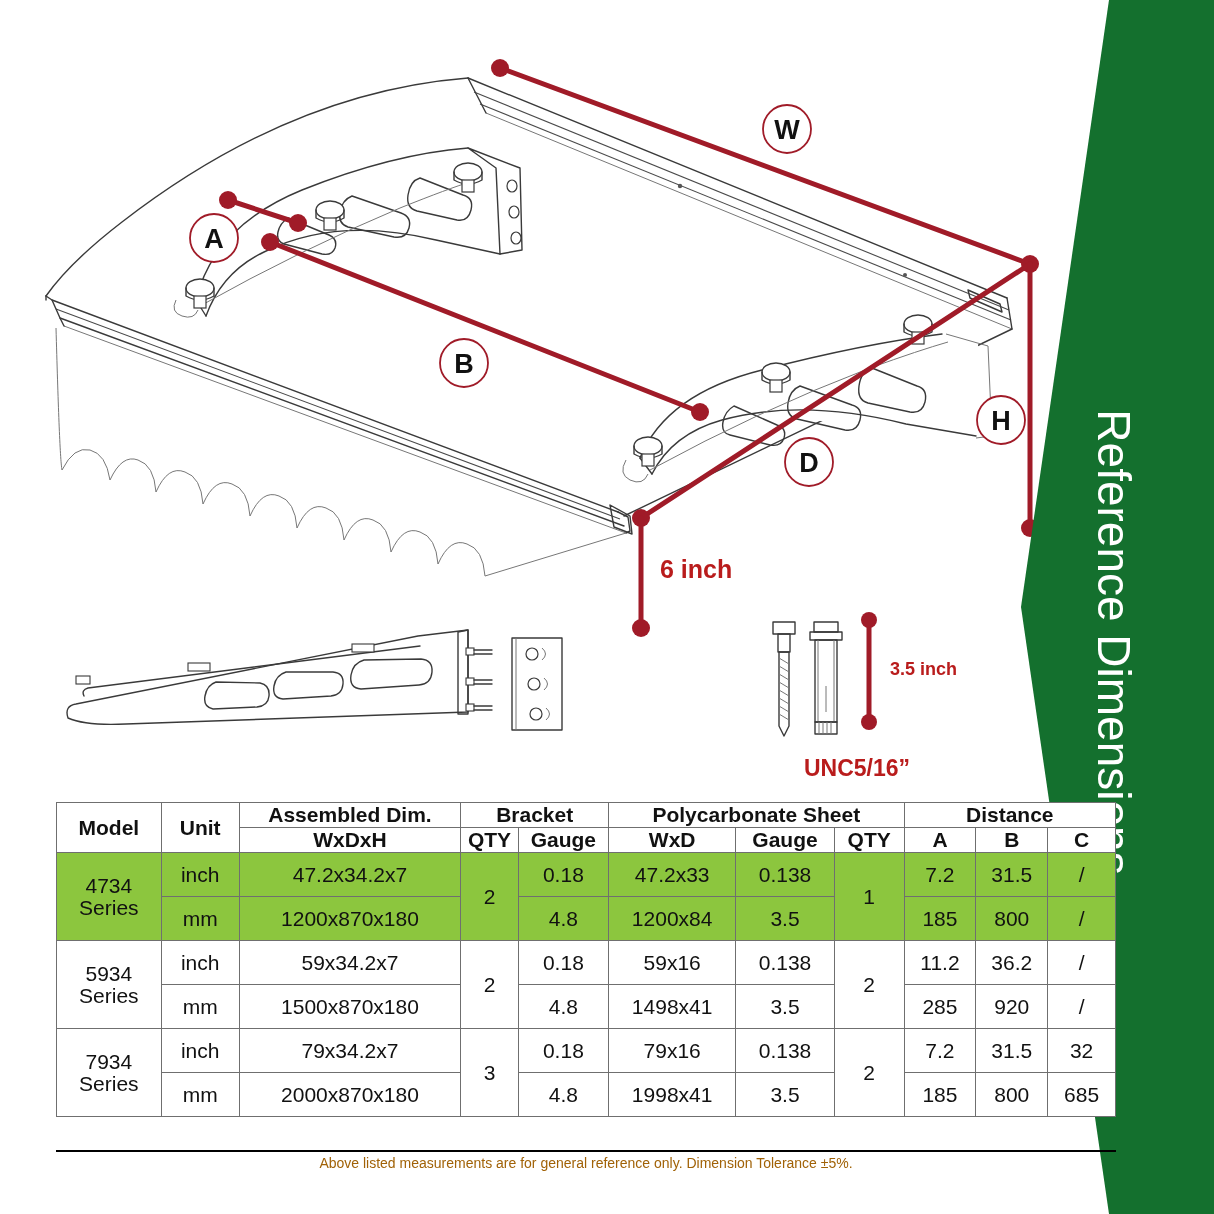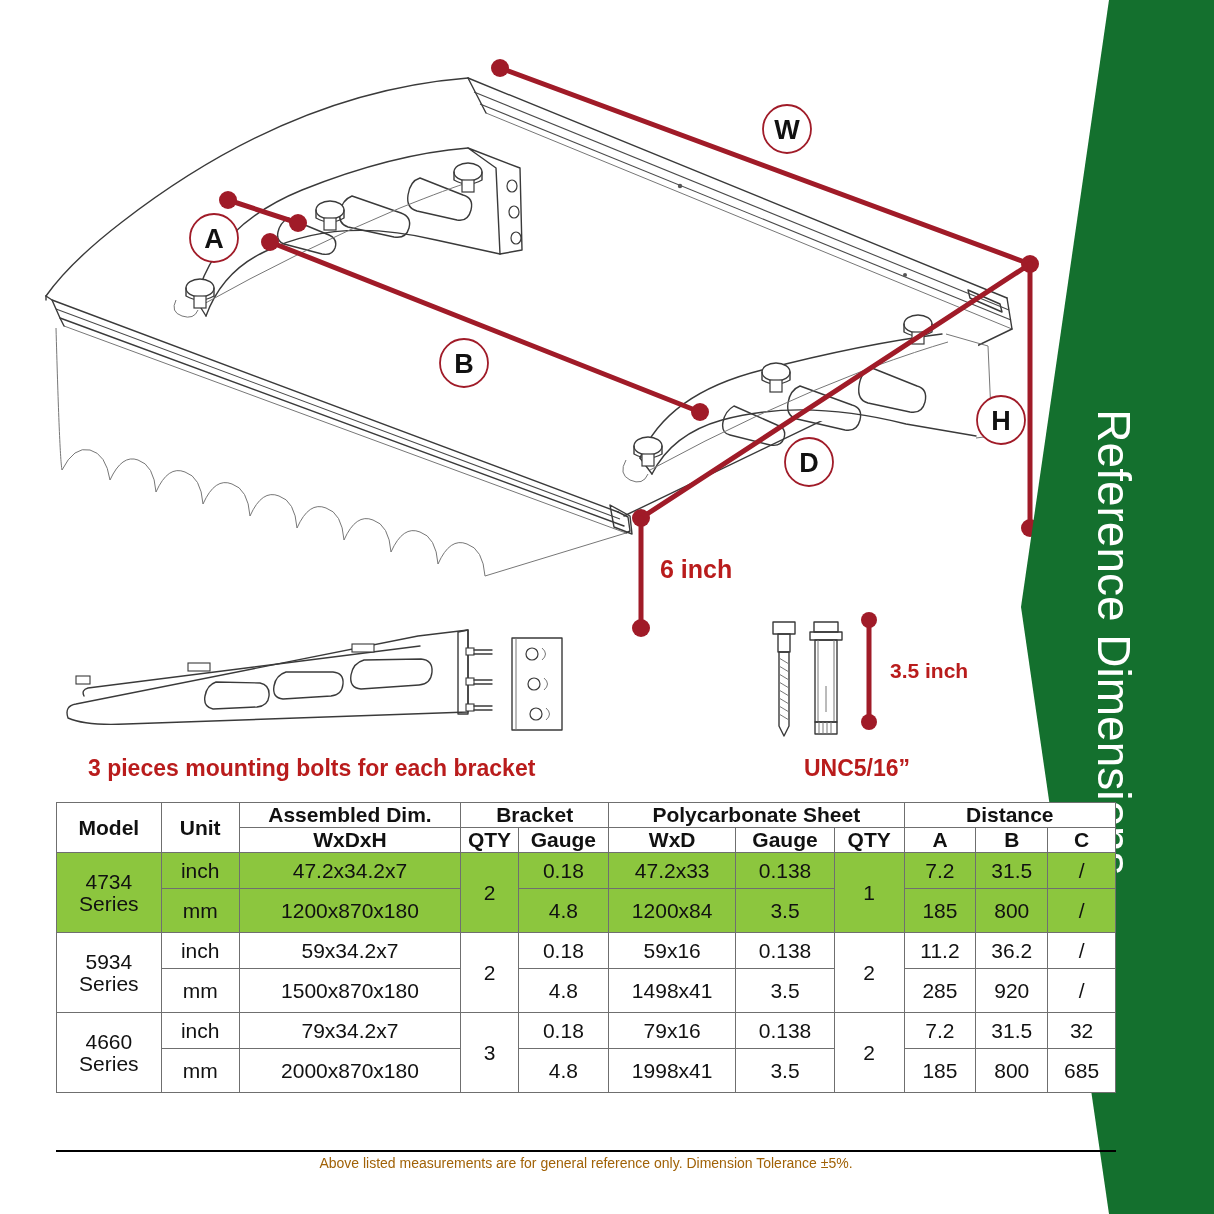--- a/index.html
+++ b/index.html
@@ -21,21 +21,21 @@
 
   
   .lbl{
     position:absolute;
     font-weight:bold;
     color:#b91c1c;
     white-space:nowrap;
     font-family:"Liberation Sans", sans-serif;
   }
   .lbl-6inch{left:660px;top:555px;font-size:25px;}
-  .lbl-35inch{left:890px;top:659px;font-size:21px;}
+  .lbl-35inch{left:890px;top:659px;font-size:18px;}
   .lbl-bolts{left:88px;top:755px;font-size:23px;}
   .lbl-unc{left:804px;top:755px;font-size:23px;}
 
   
   .table-wrap{
     position:absolute;
     left:56px;top:802px;
     width:1060px;
   }
   table.spec{
@@ -68,21 +68,21 @@
     font-size:14px;
     color:#a16207;
     font-family:Liberation Sans, sans-serif;
   }
   .footline{
     position:absolute;
     left:56px;top:1150px;
     width:1060px;height:0;
     border-top:2px solid #000;
   }
-  .r1{height:36px;}
+  .r1{height:44px;}
   .r2{height:44px;}
 </style>
 </head>
 <body>
 
 <div id="root">
 
   <svg class="diagram" viewBox="0 0 1060 800" width="1060" height="800" xmlns="http://www.w3.org/2000/svg">
 
     <defs>
@@ -314,21 +314,20 @@
       <text class="mktxt" x="809" y="472">D</text>
     </g>
     <g>
       <circle class="mk" cx="1001" cy="420" r="24"></circle>
       <text class="mktxt" x="1001" y="430">H</text>
     </g>
   </svg>
 
   <div class="lbl lbl-6inch">6 inch</div>
   <div class="lbl lbl-35inch">3.5 inch</div>
-  <div class="lbl lbl-bolts">3 pieces mounting bolts for each bracket</div>
   <div class="lbl lbl-unc">UNC5/16”</div>
 
   <div class="banner-wrap">
     <svg class="banner-svg" width="200" height="1214" viewBox="0 0 200 1214" xmlns="http://www.w3.org/2000/svg">
       <polygon points="200,0 200,1214 95,1214 7,607 95,0" fill="#14702E"></polygon>
     </svg>
     <div style="position:absolute;left:0;top:0;width:200px;height:1214px;overflow:hidden;">
       <div style="position:absolute;left:100px;top:607px;width:0;height:0;">
         <div style="position:absolute;transform:translate(-50%,-50%) rotate(90deg);white-space:nowrap;">
           <span style="font-size:46px;color:#ffffff;font-family:'Liberation Sans',sans-serif;display:inline-block;padding-left:70px;">Reference Dimensions</span>
@@ -417,21 +416,21 @@
           <td>1500x870x180</td>
           <td>4.8</td>
           <td>1498x41</td>
           <td>3.5</td>
           <td>285</td>
           <td>920</td>
           <td>/</td>
         </tr>
 
         <tr class="r1">
-          <td rowspan="2">4660 Series</td>
+          <td rowspan="2">7934 Series</td>
           <td>inch</td>
           <td>79x34.2x7</td>
           <td rowspan="2">3</td>
           <td>0.18</td>
           <td>79x16</td>
           <td>0.138</td>
           <td rowspan="2">2</td>
           <td>7.2</td>
           <td>31.5</td>
           <td>32</td>

